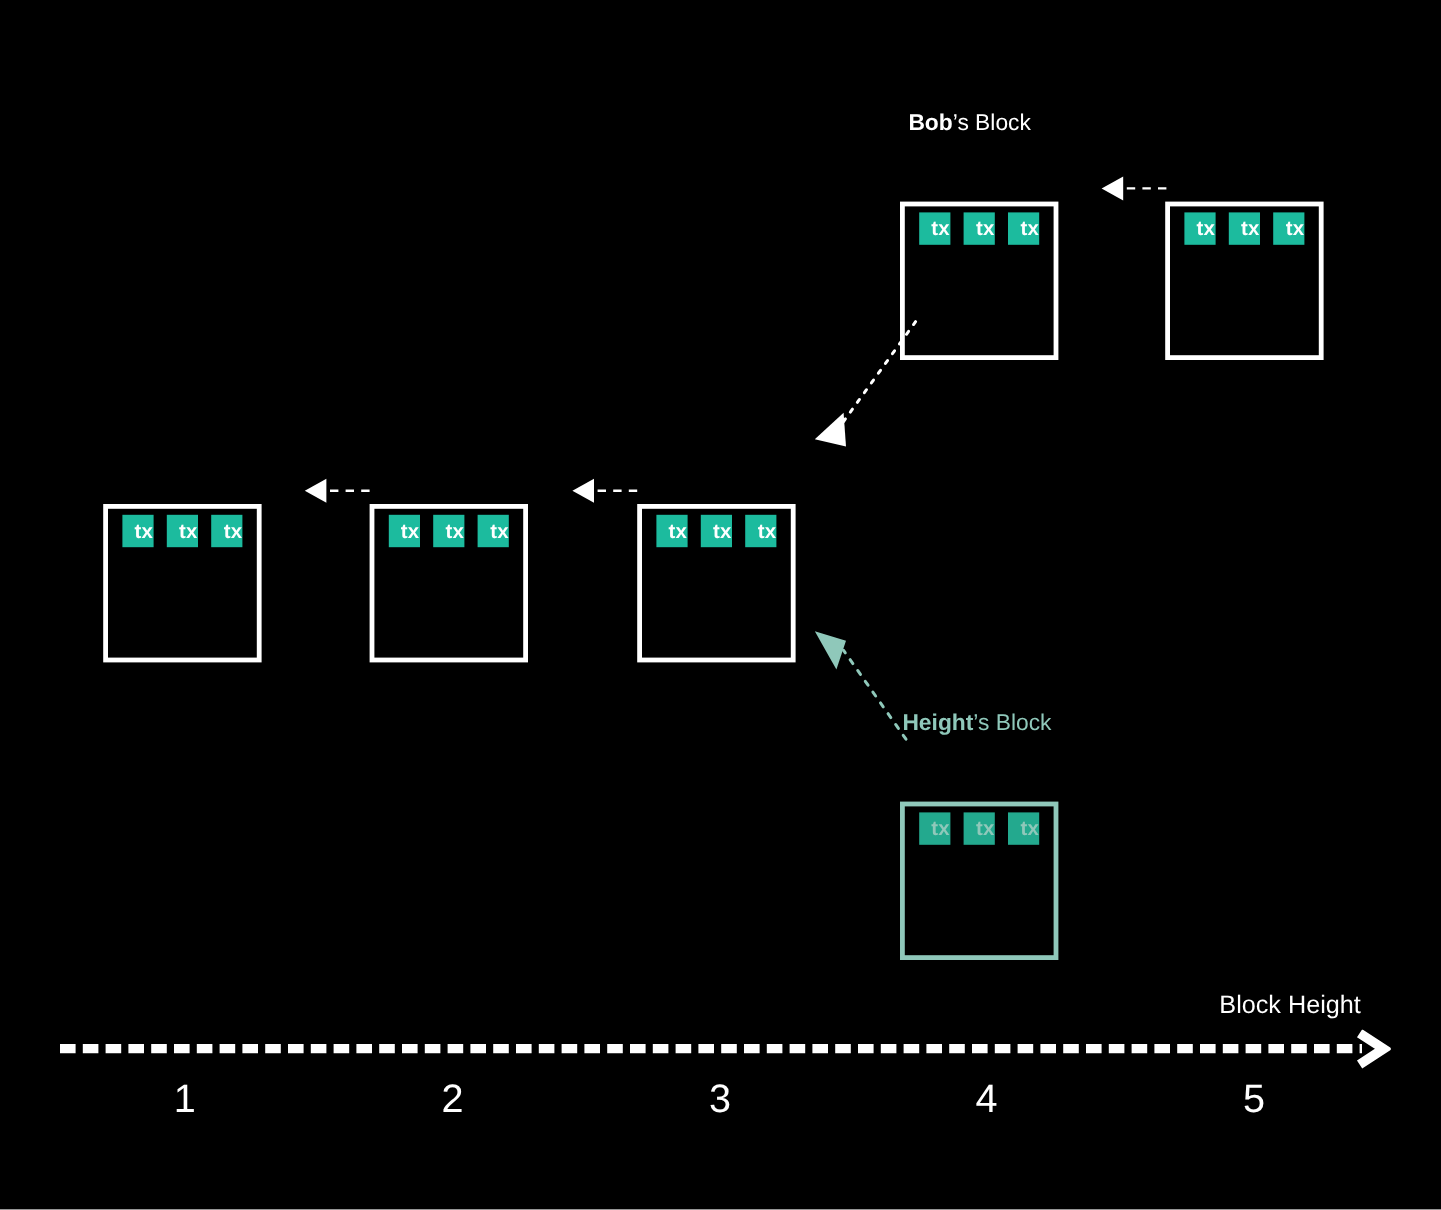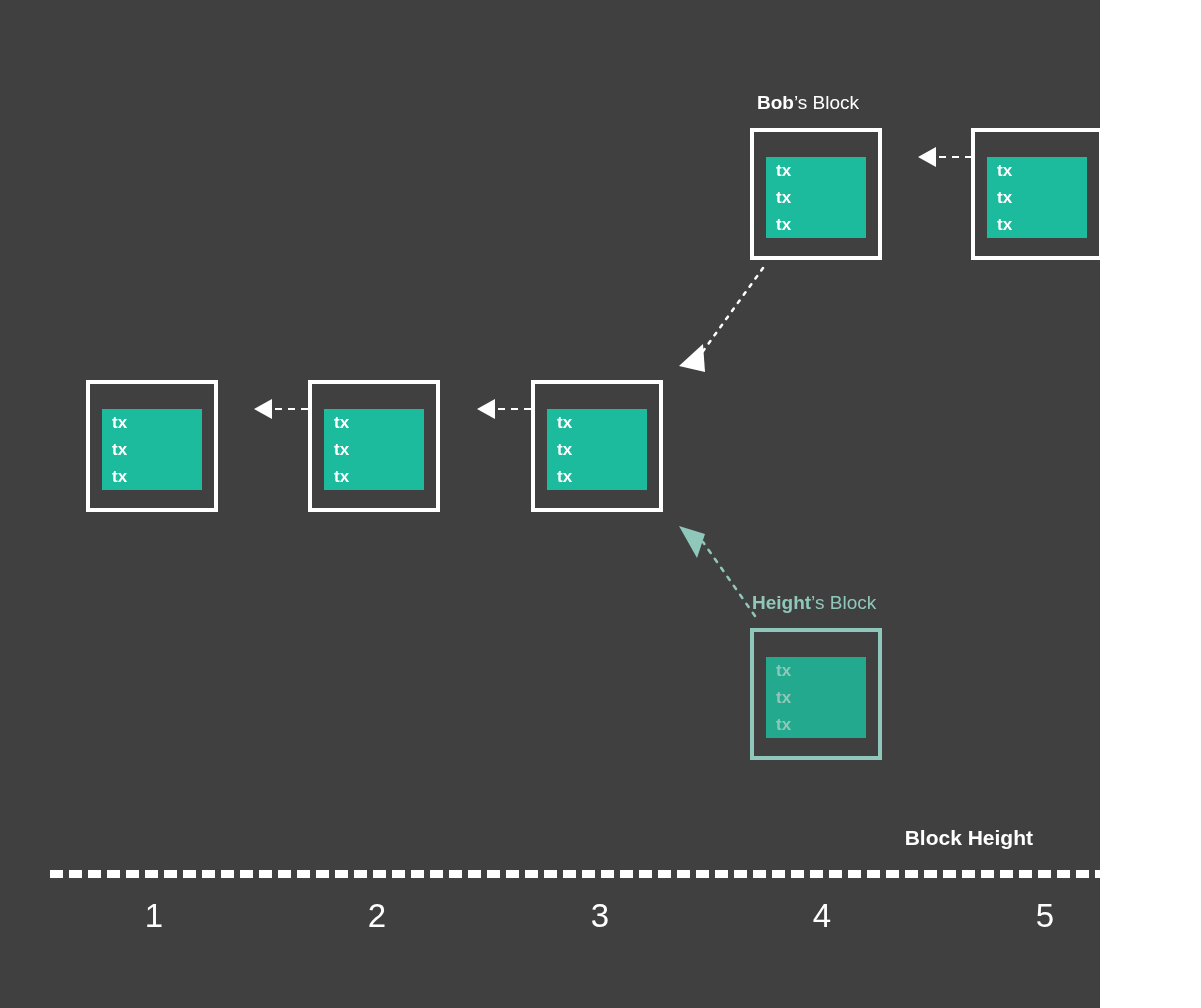--- a/index.html
+++ b/index.html
@@ -2,38 +2,38 @@
 <html><head>
 <meta charset="utf-8">
 <style>
   html, body {
     margin: 0;
     padding: 0;
     background: #ffffff;
   }
   #canvas {
     position: relative;
-    width: 1100px;
+    width: 1201px;
     height: 1008px;
-    background: #404040;
+    background: #000000;
     overflow: hidden;
     font-family: "Liberation Sans", sans-serif;
     -webkit-font-smoothing: antialiased;
   }
 
   
   .block {
     position: absolute;
     box-sizing: border-box;
     border: 4px solid #ffffff;
     background: transparent;
-    padding: 25px 12px;
+    padding: 5px 12px;
     display: flex;
-    flex-direction: column;
     justify-content: space-between;
+    margin-top: 40px;
   }
   .tx {
     height: 27px;
     background: #1cbb9e;
     color: #ffffff;
     font-size: 17px;
     font-weight: bold;
     line-height: 27px;
     padding-left: 10px;
     box-sizing: border-box;
@@ -63,21 +63,21 @@
     pointer-events: none;
     overflow: visible;
   }
 
   
   #axis-label {
     position: absolute;
     right: 67px;
     top: 826px;
     font-size: 21px;
-    font-weight: bold;
+    font-weight: normal;
     color: #ffffff;
     white-space: nowrap;
   }
   #axis-line {
     position: absolute;
     left: 50px;
     top: 870px;
     width: 1090px;
     height: 8px;
   }

